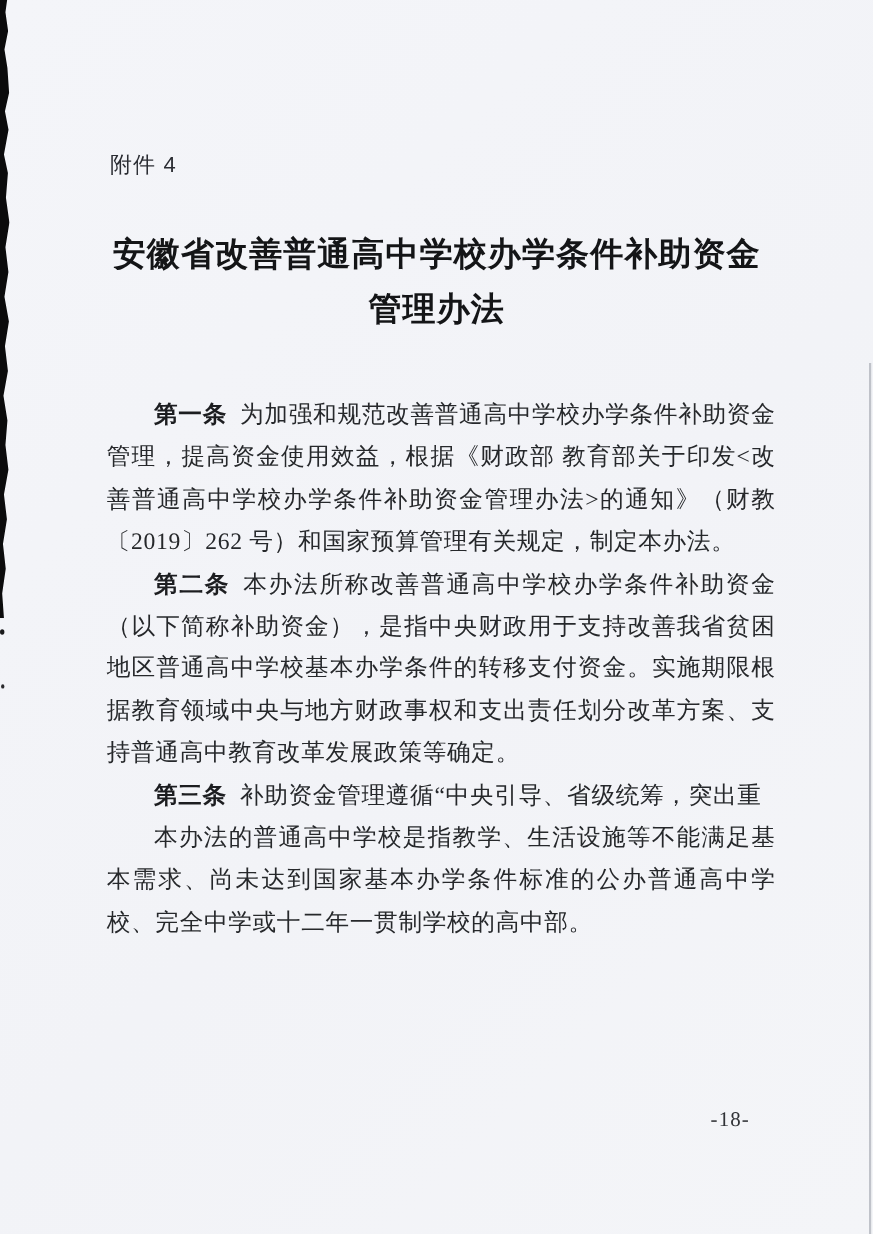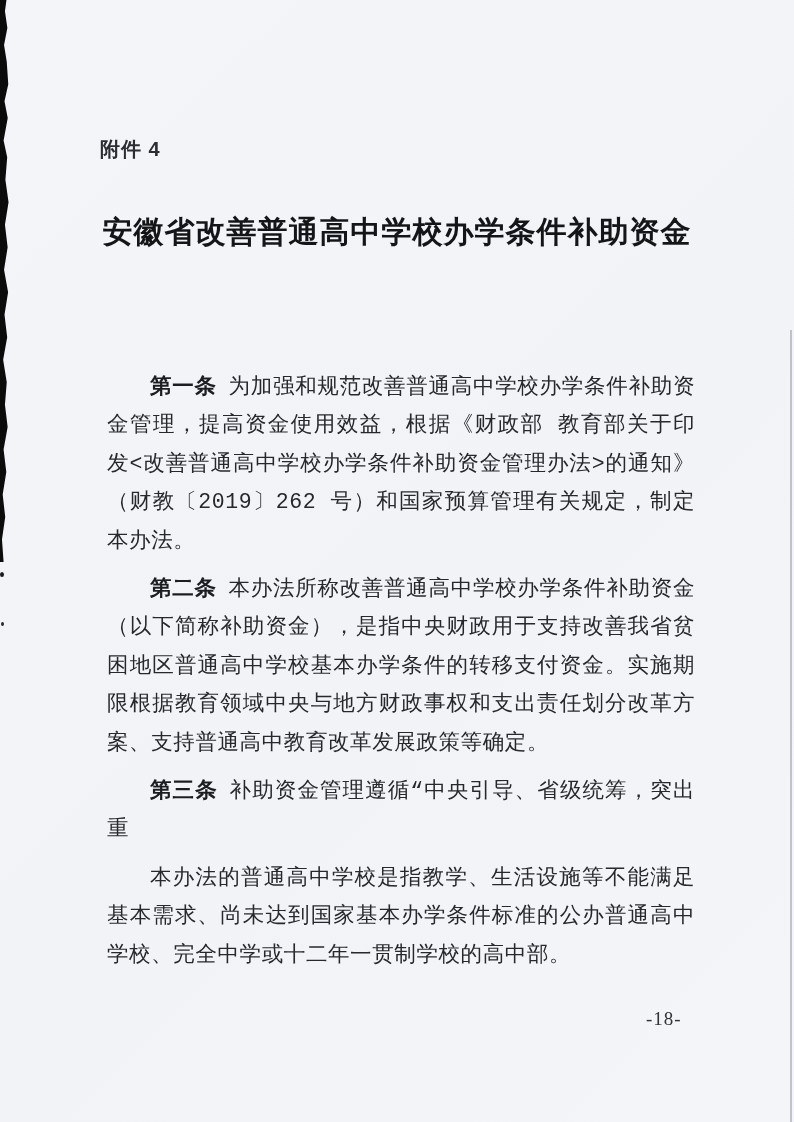--- a/index.html
+++ b/index.html
@@ -40,21 +40,21 @@
     position: absolute; right: 2px; top: 330px;
     width: 2px; height: 792px;
     background: rgba(150, 153, 164, 0.55);
   }
 
   .attachment-label {
     position: absolute;
     left: 100px; top: 136px;
     font-family: "Liberation Sans", "DejaVu Sans", sans-serif;
     font-size: 20px;
-    font-weight: 700;
+    font-weight: 400;
     letter-spacing: 1px;
     color: #2b2d33;
   }
 
   .doc-title {
     position: absolute;
     left: 0; top: 207px;
     width: 100%;
     margin: 0;
     text-align: center;
@@ -70,23 +70,22 @@
     position: absolute;
     left: 97px; top: 358px;
     width: 608px;
     font-size: 21.5px;
     line-height: 38.4px;
     letter-spacing: 0.6px;
     text-align: justify;
     text-justify: inter-character;
   }
   .para {
-    margin: 10px;
+    margin: 0;
     text-indent: 2em;
-    font-family: Liberation Mono, monospace;
   }
   .para-heading {
     font-weight: 700;
     color: #1c1d20;
   }
   .para-heading:not(:empty) { margin-right: 0.55em; }
 
   .page-number {
     position: absolute;
     left: 646px; top: 1008px;
@@ -102,20 +101,21 @@
 
   <div class="scan-edge-left"></div>
   <div class="scan-speck-1"></div>
   <div class="scan-speck-2"></div>
   <div class="scan-line-right"></div>
 
   <div class="attachment-label">附件 4</div>
 
   <h1 class="doc-title">
     <span class="title-line">安徽省改善普通高中学校办学条件补助资金</span>
+    <span class="title-line">管理办法</span>
   </h1>
 
   <div class="doc-body">
     <p class="para"><span class="para-heading">第一条</span><span class="para-text">为加强和规范改善普通高中学校办学条件补助资金管理，提高资金使用效益，根据《财政部 教育部关于印发&lt;改善普通高中学校办学条件补助资金管理办法&gt;的通知》（财教〔2019〕262 号）和国家预算管理有关规定，制定本办法。</span></p>
 
     <p class="para"><span class="para-heading">第二条</span><span class="para-text">本办法所称改善普通高中学校办学条件补助资金（以下简称补助资金），是指中央财政用于支持改善我省贫困地区普通高中学校基本办学条件的转移支付资金。实施期限根据教育领域中央与地方财政事权和支出责任划分改革方案、支持普通高中教育改革发展政策等确定。</span></p>
 
 
     <p class="para"><span class="para-heading">第三条</span><span class="para-text">补助资金管理遵循“中央引导、省级统筹，突出重</span></p>
 

